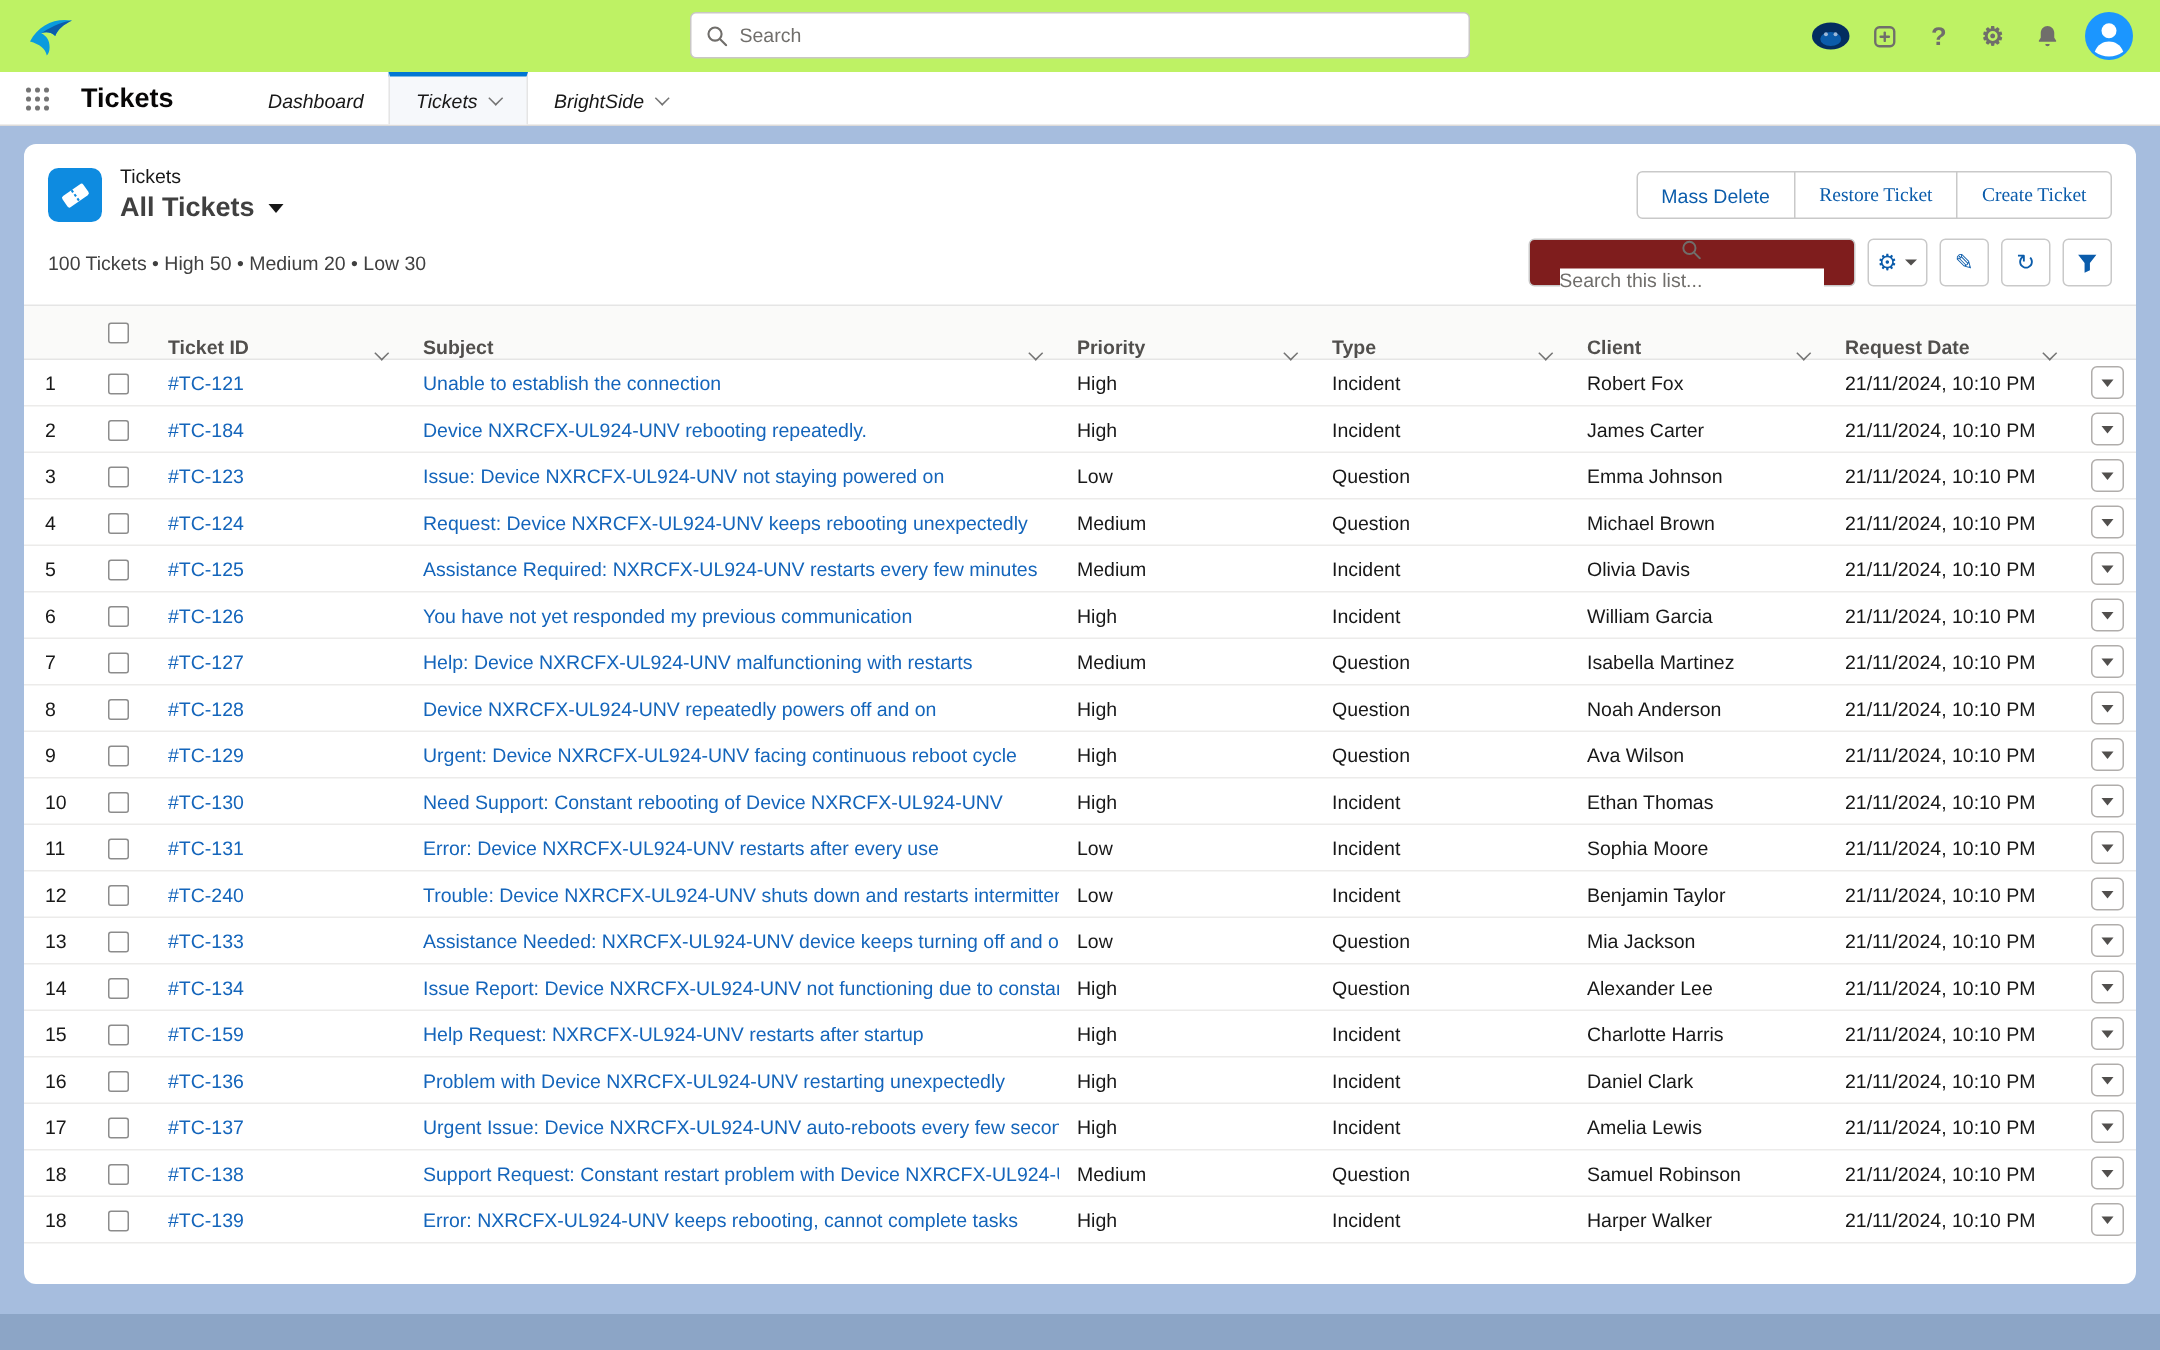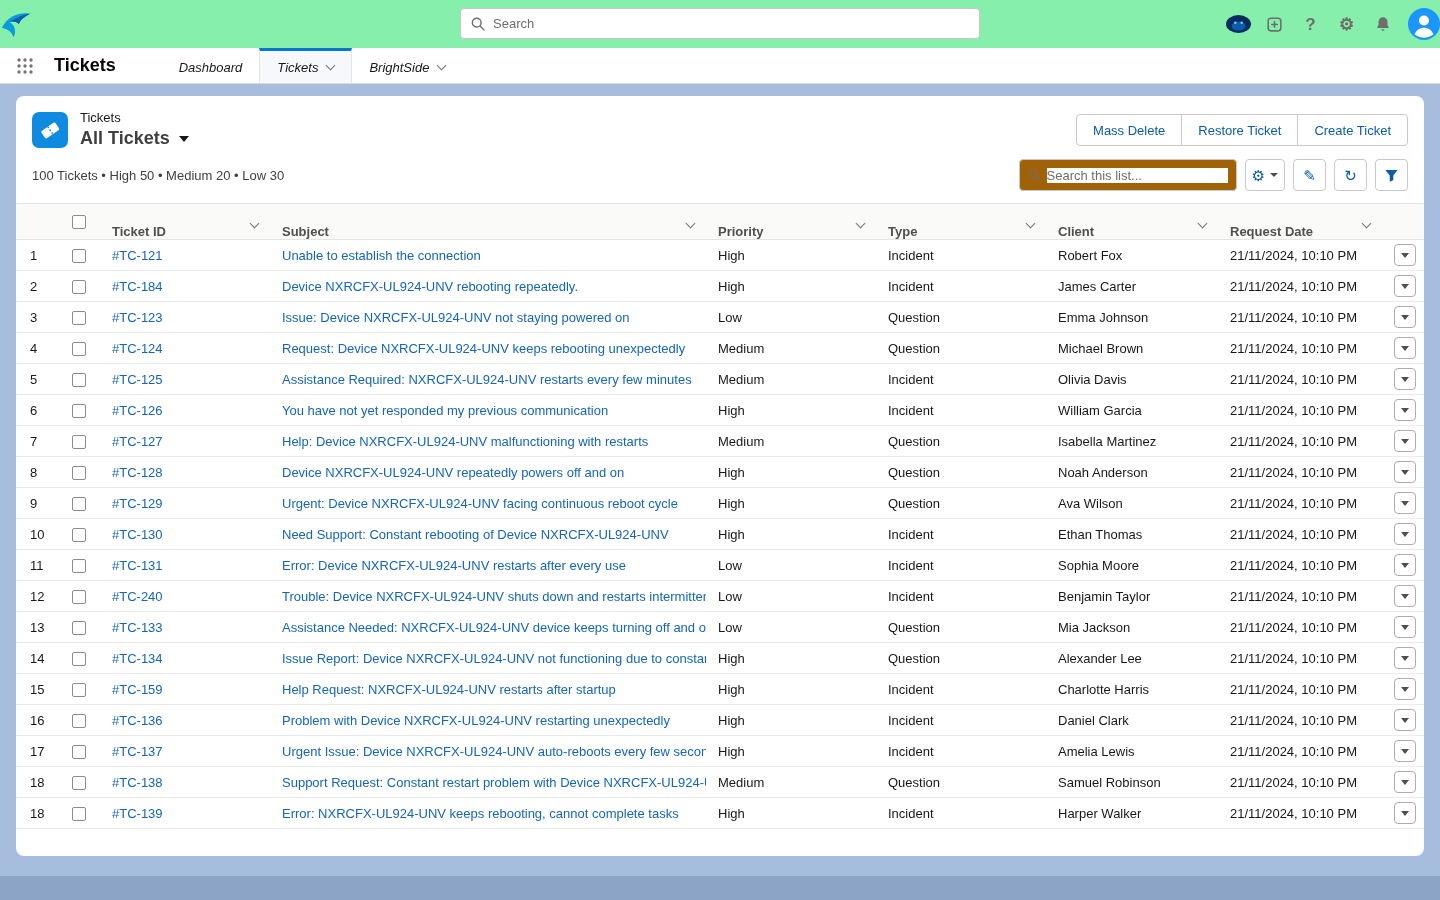--- a/index.html
+++ b/index.html
@@ -18,21 +18,21 @@
     --canvas-footer: #8CA5C6;
     --icon-tile: #0E8BE0;
     --avatar: #1B96FF;
     --border: #E5E5E5;
     --btn-border: #C9C9C9;
     --btn-text: #0B5CAB;
     --muted: #514F4D;
   }
 
   
-  .topbar { height: 48px; position: relative; display: flex; align-items: center; padding: 0 0; background: #86efac; }
+  .topbar { height: 48px; position: relative; display: flex; align-items: center; padding: 0 18px; background: #bef264; }
   .logo { width: 32px; height: 32px; display: flex; align-items: center; justify-content: center; cursor: pointer; }
   .gsearch {
     position: absolute; left: 460px; top: 8px; width: 520px; height: 31px;
     border: 1px solid #C9C7C5; border-radius: 4px; background: #fff;
     display: flex; align-items: center; gap: 8px; padding: 0 10px;
   }
   .gsearch input { border: none; outline: none; flex: 1; font-size: 13px; font-family: inherit; color: #181818; background: transparent; }
   .gsearch input::placeholder { color: #706E6B; }
   .top-actions { margin-left: auto; display: flex; align-items: center; gap: 3px; }
   .ticon {
@@ -69,46 +69,46 @@
   .view-row { display: flex; align-items: center; gap: 9px; cursor: pointer; }
   .view-label { font-size: 18px; font-weight: 700; color: #404040; }
   .caret-dn { width: 0; height: 0; border-left: 5px solid transparent; border-right: 5px solid transparent; border-top: 6px solid #181818; }
   .caret-dn.small { border-left-width: 4px; border-right-width: 4px; border-top: 4px solid #514F4D; }
 
   .btn-group { display: flex; margin-top: 4px; }
   .btn {
     height: 32px; padding: 0 16px; background: #fff; border: 1px solid var(--btn-border);
     color: var(--btn-text); font-size: 13px; font-family: inherit; cursor: pointer; white-space: nowrap;
   }
-  .btn + .btn { margin-left: -1px; }
+  .btn + .btn { margin-left: -1px; font-family: Liberation Serif, serif; }
   .btn:first-child { border-radius: 4px 0 0 4px; }
   .btn:last-child { border-radius: 0 4px 4px 0; }
 
   .card-sub { display: flex; justify-content: space-between; align-items: center; padding: 8px 16px 12px; }
   .summary { font-size: 13px; color: #404040; text-align: right; }
   .sub-right { display: flex; align-items: center; gap: 8px; }
   .lsearch {
     width: 218px; height: 32px; border: 1px solid var(--btn-border); border-radius: 4px;
-    background: #a16207; display: flex; align-items: center; gap: 6px; padding: 0 8px;
+    background: #7f1d1d; display: flex; align-items: center; gap: 6px; padding: 0 8px; flex-direction: column;
   }
   .lsearch input { border: none; outline: none; flex: 1; font-size: 13px; font-family: inherit; color: #181818; }
   .lsearch input::placeholder { color: #706E6B; }
   .toolbtn {
     height: 32px; min-width: 33px; border: 1px solid var(--btn-border); border-radius: 4px; background: #fff;
     color: var(--btn-text); display: flex; align-items: center; justify-content: center; gap: 5px; cursor: pointer; padding: 0 6px;
   }
   .toolbtn .glyph { font-size: 15px; color: var(--btn-text); line-height: 1; }
 
   
   table { width: 100%; border-collapse: collapse; table-layout: fixed; }
   thead th {
     height: 31px; background: #FAFAF9; border-top: 1px solid var(--border); border-bottom: 1px solid var(--border);
     font-weight: 700; font-size: 13px; color: var(--muted); text-align: left; padding: 0 12px; cursor: pointer;
   }
-  .th-in { display: flex; align-items: flex-start; justify-content: space-between; margin-top: 20px; }
+  .th-in { display: flex; align-items: flex-end; justify-content: space-between; margin-top: 20px; }
   tbody td {
     height: 31px; border-bottom: 1px solid #ECEBEA; padding: 0 12px;
     white-space: nowrap; overflow: hidden; color: #181818; font-size: 13px;
   }
   .c-num { padding-left: 14px !important; }
   .link { color: var(--link); text-decoration: none; cursor: pointer; white-space: nowrap; }
   .checkbox { display: inline-block; width: 14px; height: 14px; border: 1px solid #8C8C8C; border-radius: 2px; background: #fff; vertical-align: middle; cursor: pointer; }
   .rowact {
     width: 22px; height: 22px; border: 1px solid #B0ADAB; border-radius: 4px; background: #fff;
     display: flex; align-items: center; justify-content: center; cursor: pointer;

